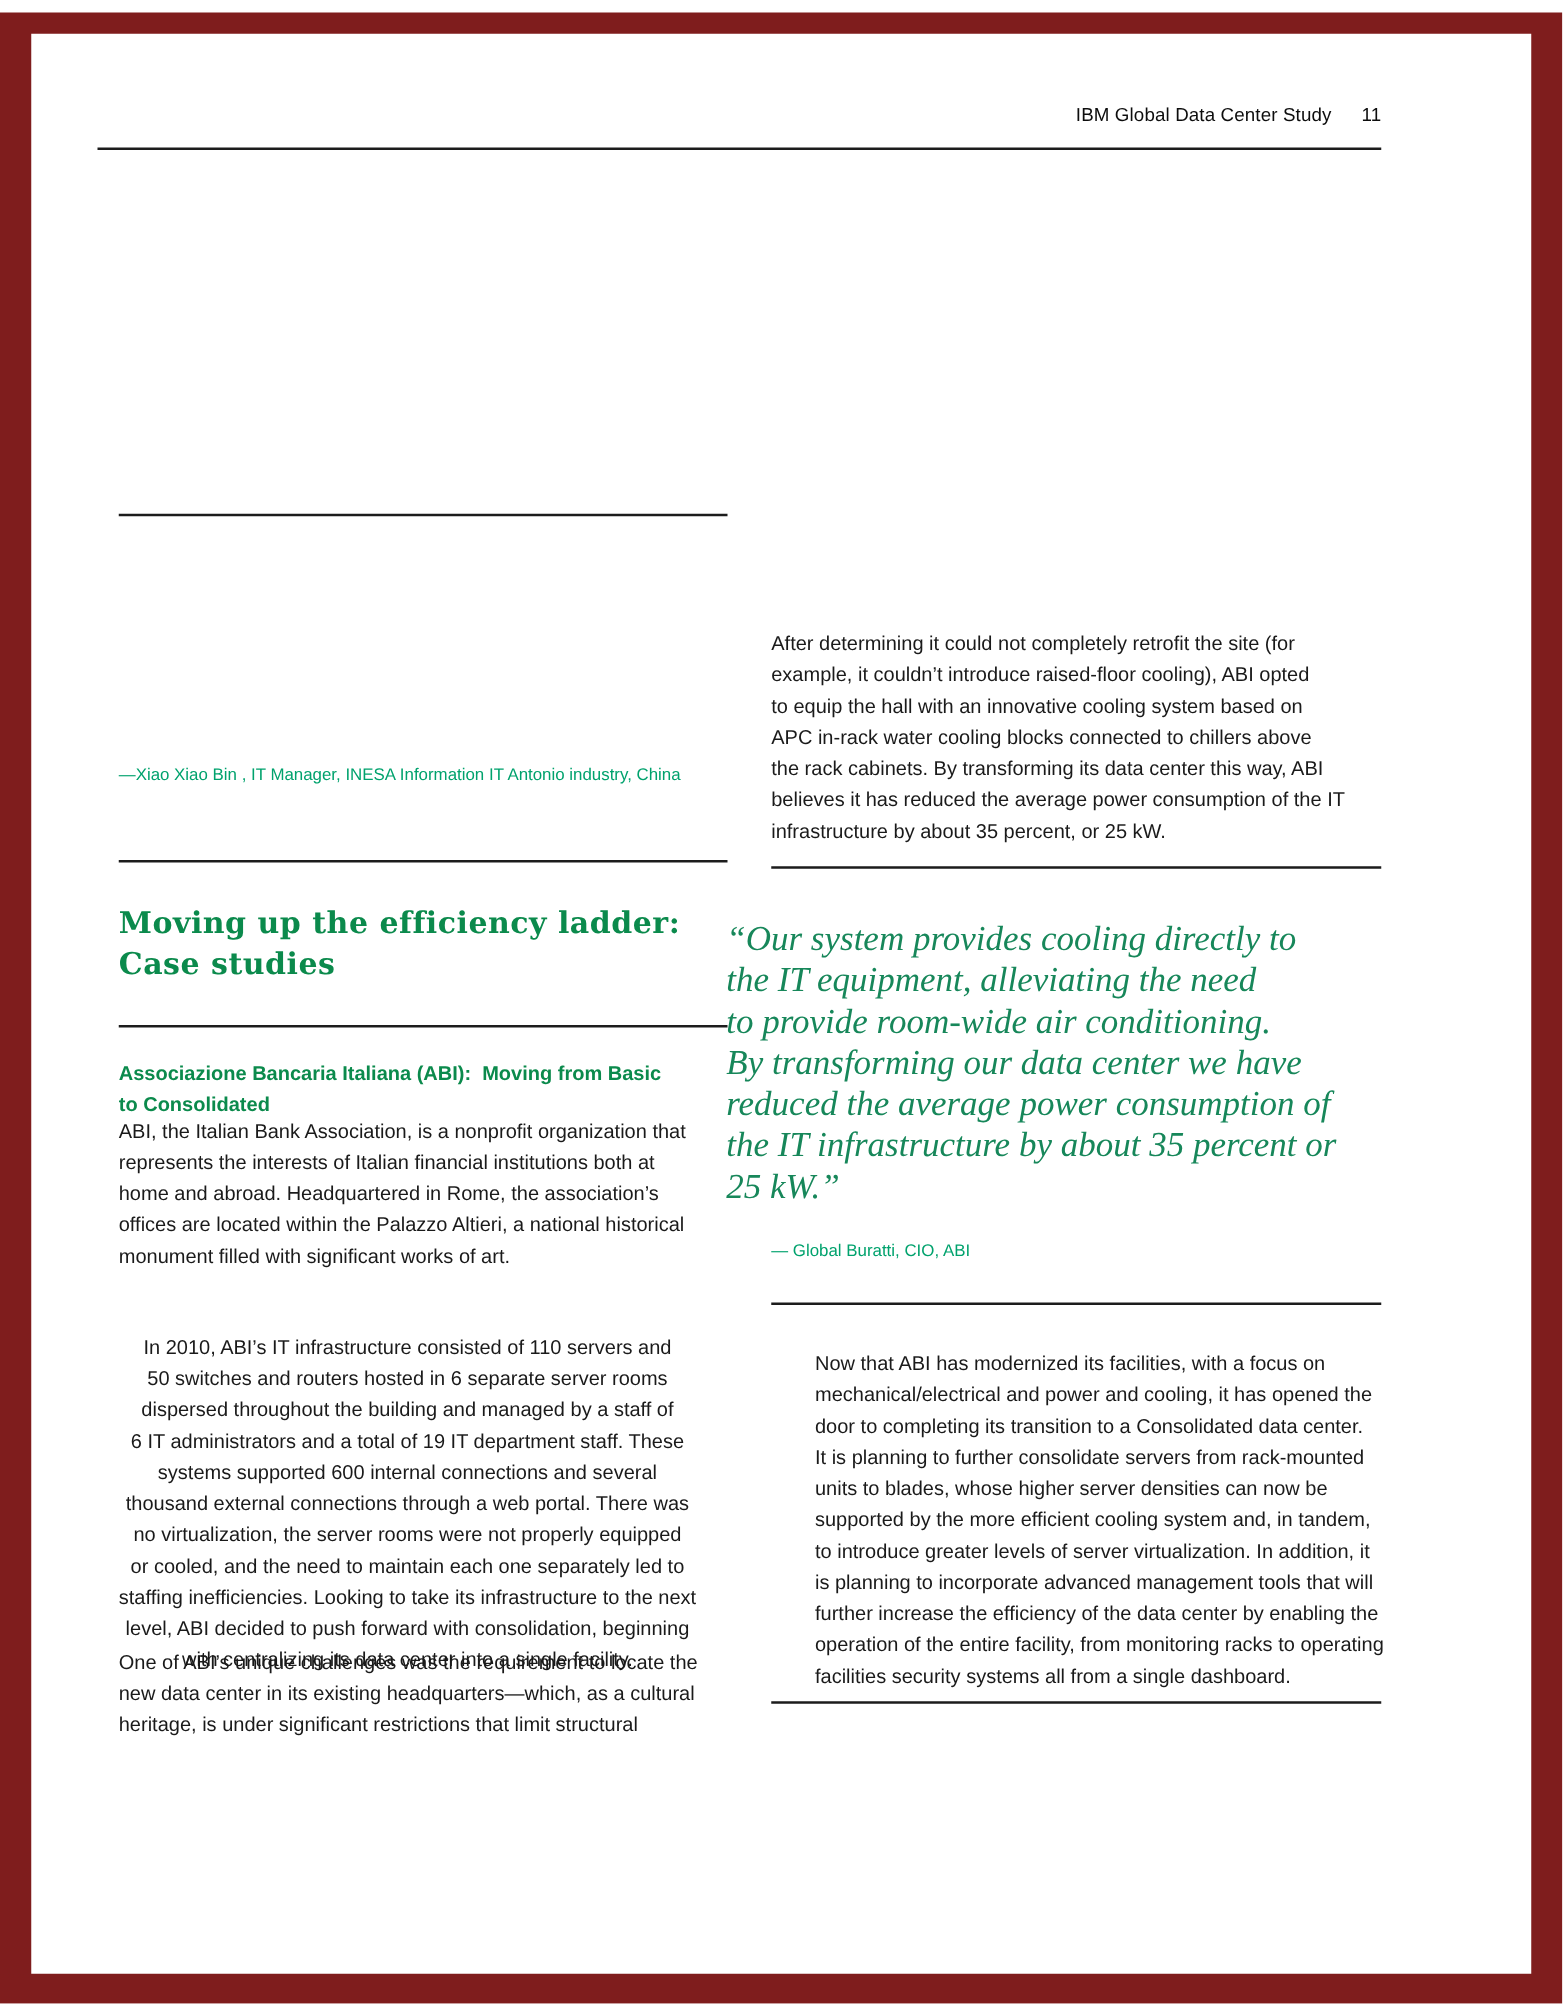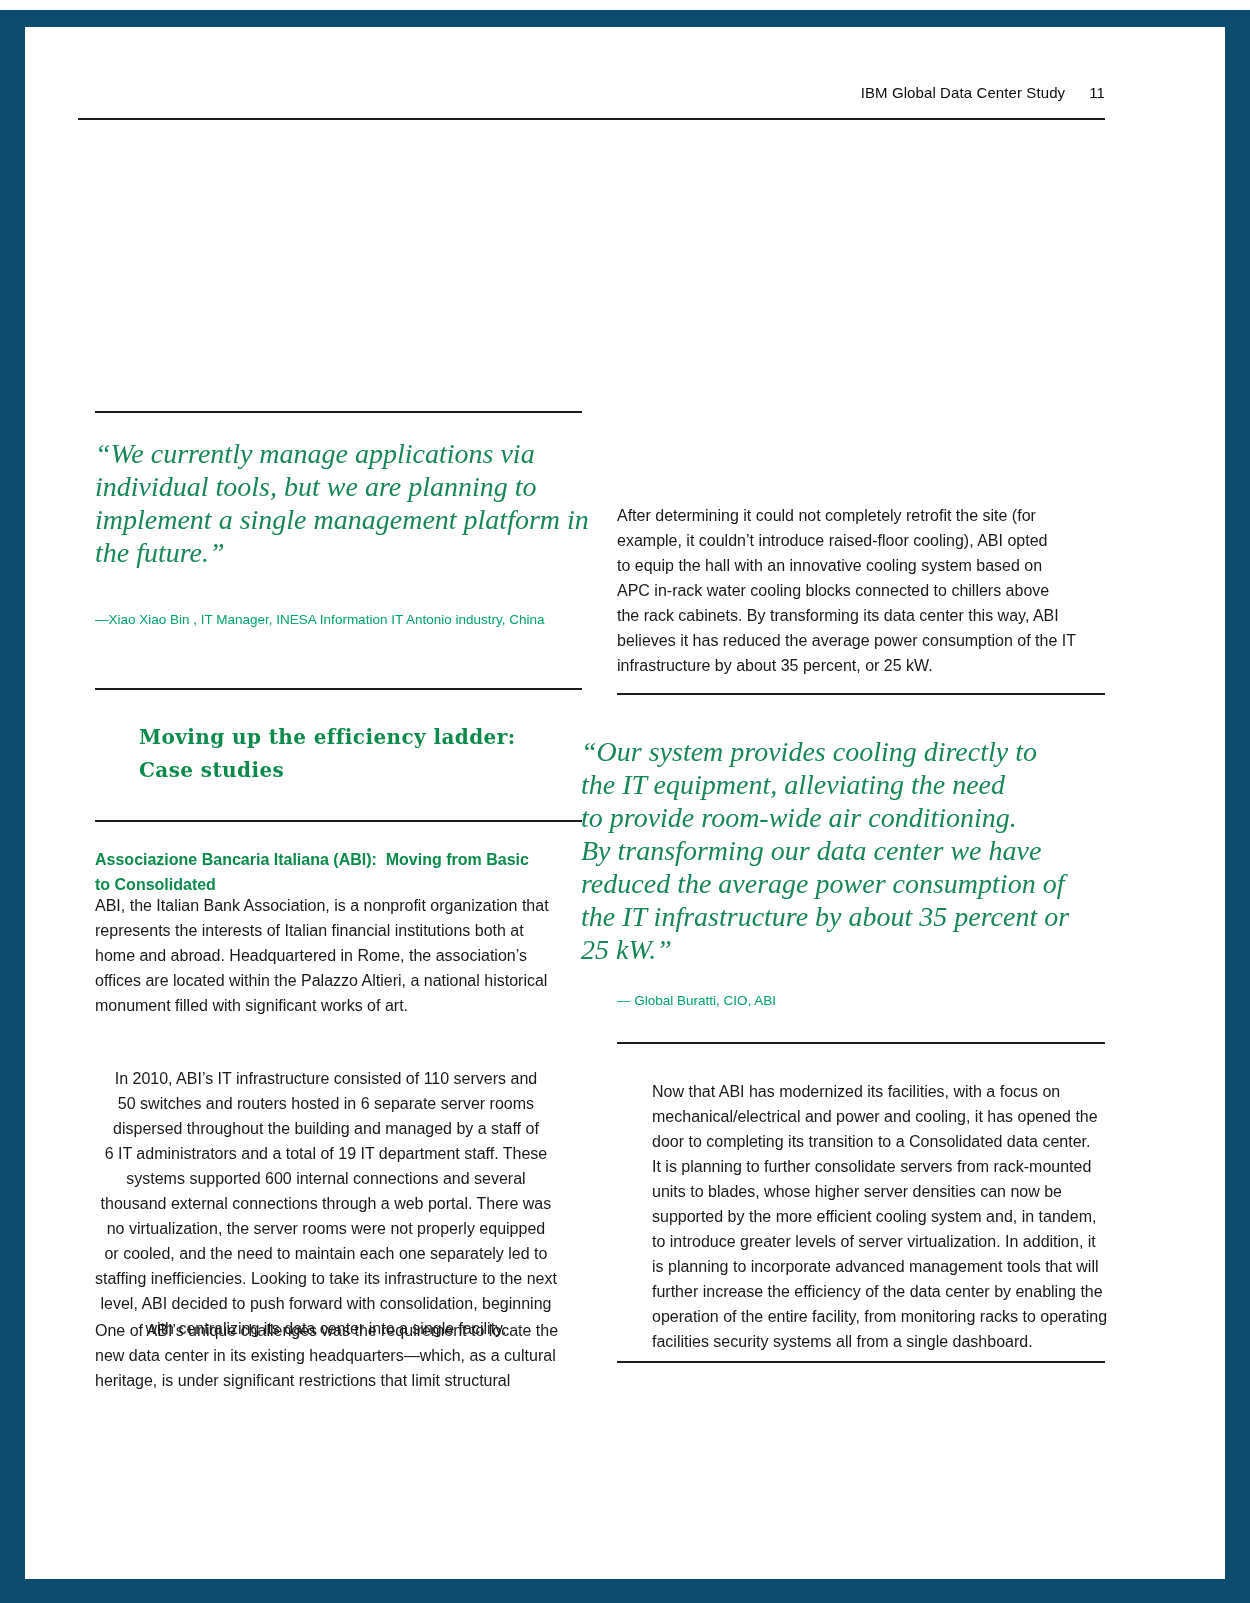--- a/index.html
+++ b/index.html
@@ -7,21 +7,21 @@
     position: relative;
     width: 1250px;
     height: 1603px;
     background: #ffffff;
     overflow: hidden;
     font-family: "Liberation Sans", sans-serif;
   }
   .frame {
     position: absolute;
     left: 0; top: 10px; right: 0; bottom: 0;
-    background: #0c4a6e;
+    background: #7f1d1d;
     text-decoration: underline;
   }
   .page {
     position: absolute;
     left: 25px; top: 17px;
     width: 1200px; height: 1552px;
     background: #ffffff;
   }
   .abs { position: absolute; }
   .rule {
@@ -47,26 +47,25 @@
     white-space: pre;
   }
   .attribution {
     font-size: 13.5px;
     color: #00a26d;
     white-space: pre;
   }
   .section-heading {
     font-family: "DejaVu Serif", serif;
     font-weight: bold;
-    font-size: 20px;
+    font-size: 24px;
     line-height: 33px;
     letter-spacing: 0.4px;
     color: #0b8a4c;
     white-space: pre;
-    margin-left: 44px;
   }
   .case-title {
     font-weight: bold;
     font-size: 16px;
     line-height: 25px;
     color: #0b8a4c;
     white-space: pre-wrap;
   }
   .body-text {
     font-size: 16px;
@@ -101,24 +100,20 @@
 <div class="canvas">
   <div class="frame">
     <div class="page">
 
       <div class="header-block">
         <span>IBM Global Data Center Study</span><span class="page-num">11</span>
       </div>
       <div class="rule hdr-rule"></div>
 
       <div class="rule l-rule-1"></div>
-      <div class="abs l-quote pull-quote">“We currently manage applications via
-individual tools, but we are planning to
-implement a single management platform in
-the future.”</div>
       <div class="abs l-attrib attribution">—Xiao Xiao Bin , IT Manager, INESA Information IT Antonio industry, China</div>
       <div class="rule l-rule-2"></div>
 
       <div class="abs l-heading section-heading">Moving up the efficiency ladder:
 Case studies</div>
       <div class="rule l-rule-3"></div>
 
       <div class="abs l-p1 body-text">ABI, the Italian Bank Association, is a nonprofit organization that
 represents the interests of Italian financial institutions both at
 home and abroad. Headquartered in Rome, the association’s

